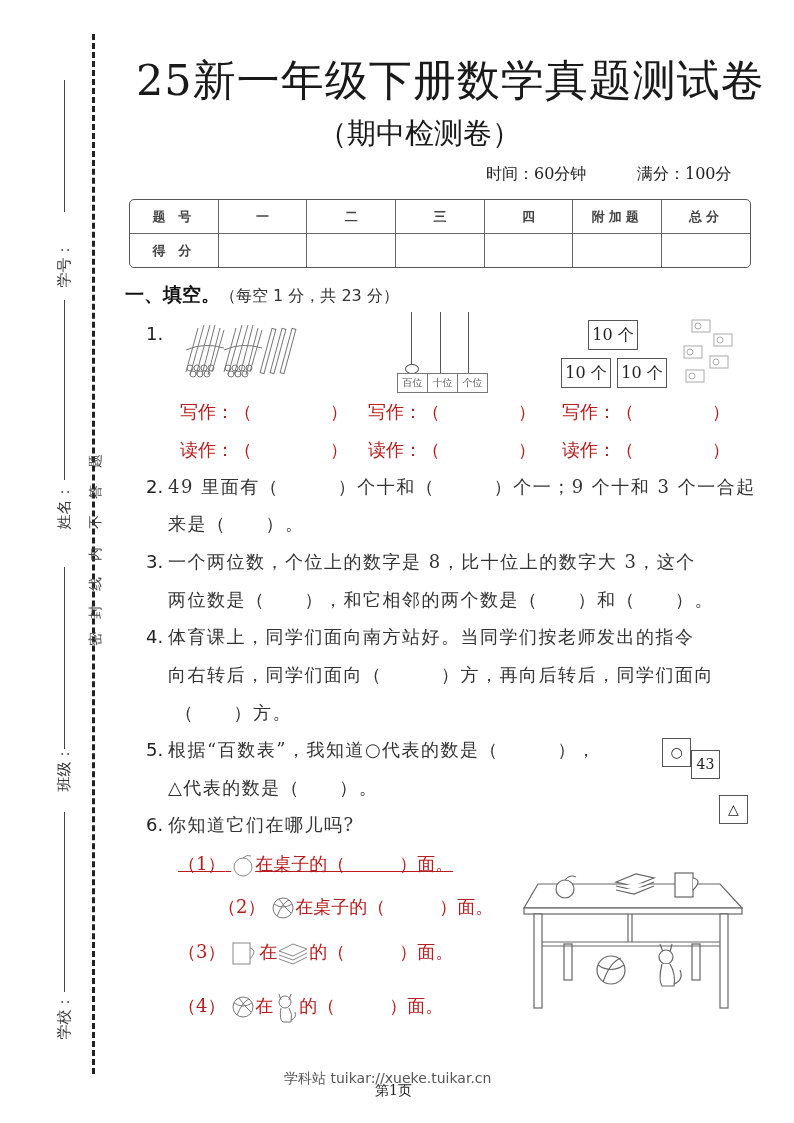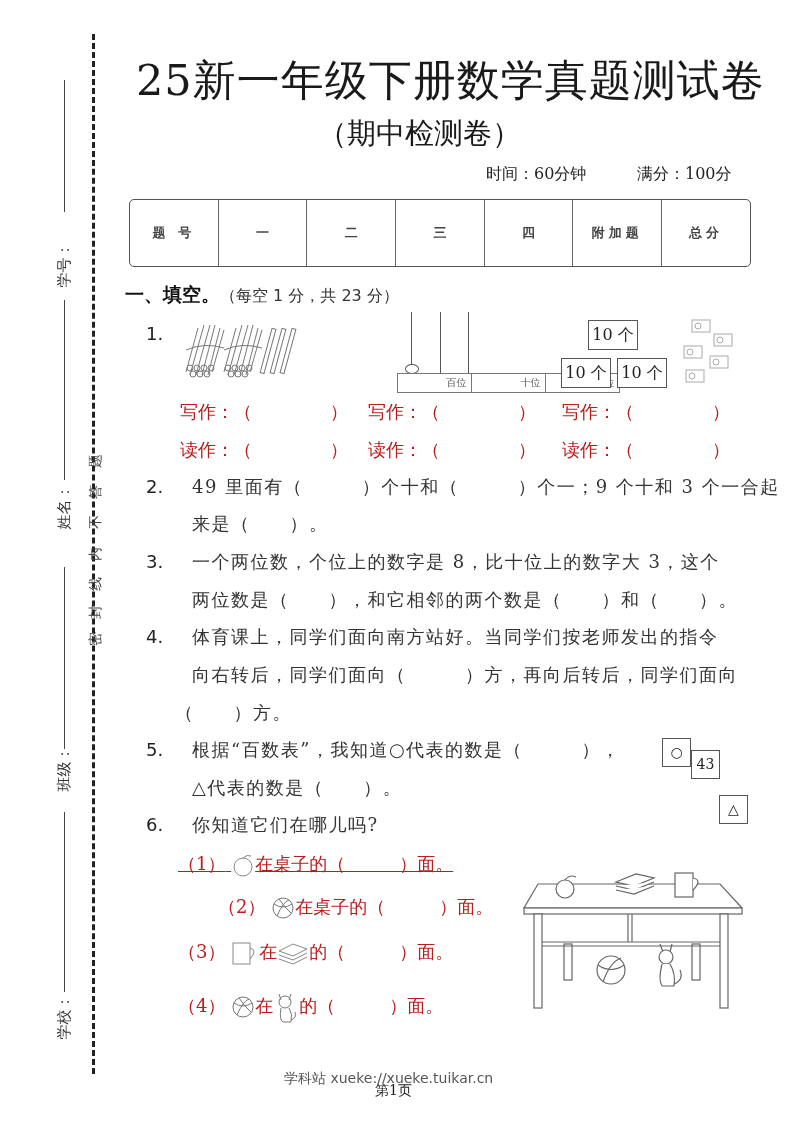--- a/index.html
+++ b/index.html
@@ -29,29 +29,29 @@
   table.score tr:last-child td { border-bottom: none; }
   table.score td:last-child { border-right: none; }
   table.score td.hdr { letter-spacing: 4px; }
 
   .section { position: absolute; left: 125px; top: 282px; font-size: 19px; white-space: nowrap;
              font-family: "DejaVu Sans", sans-serif; color: #111; }
   .section b { font-weight: bold; }
   .section .note { font-weight: normal; color: #333; font-size: 16px; }
 
   .qnum { position: absolute; left: 146px; font-family: "DejaVu Sans", sans-serif; font-size: 18px; color: #222; }
-  .line { position: absolute; left: 192px; font-size: 18px; color: #333; white-space: nowrap; letter-spacing: 1.5px; }
+  .line { position: absolute; left: 168px; font-size: 18px; color: #333; white-space: nowrap; letter-spacing: 1.5px; }
   .fill { position: absolute; font-size: 18px; color: #b91c1c; white-space: nowrap; }
   .gap { display: inline-block; }
 
   .box10 { position: absolute; width: 48px; height: 28px; border: 1px solid #555; background: #fff;
            font-size: 16px; text-align: center; line-height: 28px; color: #222; }
   .abacus-base { position: absolute; top: 373px; left: 397px; height: 18px; display: flex;
                  border: 1px solid #777; font-size: 10px; color: #555; }
-  .abacus-base span { width: 29px; text-align: center; line-height: 18px; border-right: 1px solid #777; margin-left: 44px; }
+  .abacus-base span { width: 29px; text-align: center; line-height: 18px; border-right: 1px solid #777; }
   .abacus-base span:last-child { border-right: none; }
   .rod { position: absolute; width: 1px; background: #555; }
 
   .hgrid-cell { position: absolute; width: 27px; height: 27px; border: 1px solid #555; background: #fff;
                 font-size: 14px; text-align: center; line-height: 27px; color: #222; }
 
   .footer { position: absolute; left: 284px; top: 1070px; font-family: "DejaVu Sans", sans-serif;
             font-size: 14px; color: #555; white-space: nowrap; }
   .pageno { position: absolute; left: 375px; top: 1082px; font-size: 14px; color: #222; white-space: nowrap; }
 </style>
@@ -85,20 +85,29 @@
 <table class="score">
   <tbody>
       <tr>
     <td class="hdr">题 号</td>
     <td>一</td>
     <td>二</td>
     <td>三</td>
     <td>四</td>
     <td class="hdr">附加题</td>
     <td class="hdr">总分</td>
+  </tr>
+  <tr>
+    <td class="hdr">得 分</td>
+    <td></td>
+    <td></td>
+    <td></td>
+    <td></td>
+    <td></td>
+    <td></td>
   </tr>
 </tbody>
   </table>
 
 <div class="section">
   <b>一、填空。</b><span class="note">（每空 1 分，共 23 分）</span>
 </div>
 
 <div class="qnum" style="top:323px;">1.</div>
 
@@ -293,14 +302,14 @@
     <path d="M78 103 Q91 112 104 103" fill="none"></path>
     <path d="M83 120 Q90 100 101 96" fill="none"></path>
 
     <path d="M140 82 L143 90 M152 82 L150 90" fill="none"></path>
     <circle cx="146" cy="95" r="7"></circle>
     <path d="M142 102 Q138 118 142 124 L154 124 Q156 112 150 102"></path>
     <path d="M154 122 Q164 118 160 108" fill="none"></path>
   </g>
 </svg>
 
-<div class="footer">学科站 xueke://xueke.tuikar.cn</div>
+<div class="footer">学科站 tuikar://xueke.tuikar.cn</div>
 <div class="pageno">第1页</div>
 
 </body></html>

